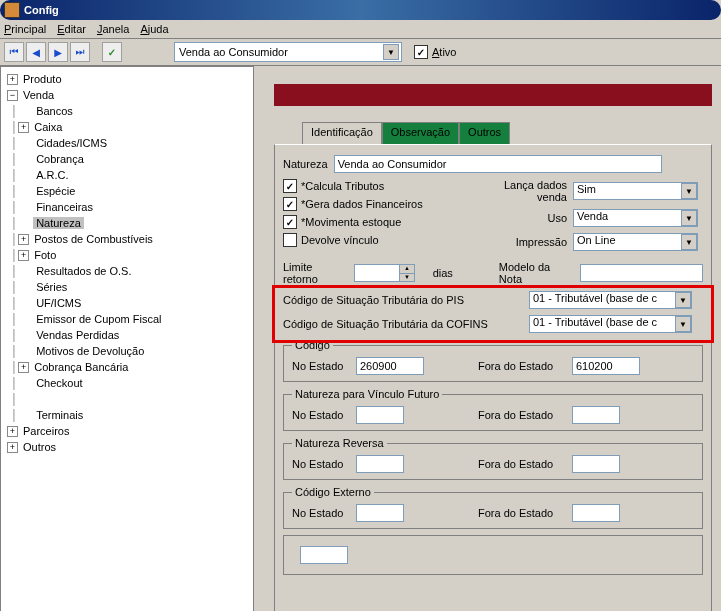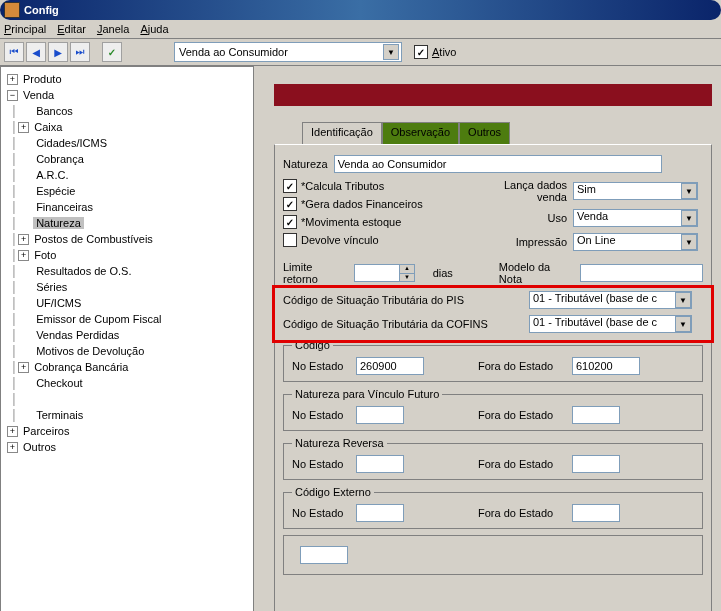--- a/index.html
+++ b/index.html
@@ -124,21 +124,21 @@
   background: #8a0f1e;
 }
 .tabgroup {
   position: absolute; left: 20px; top: 56px; width: 438px; height: 520px;
 }
 .tabs {
   display: flex; height: 22px; padding-left: 28px;
 }
 .tab {
   border: 1px solid #808080; border-bottom: none;
-  background: #4d7c0f; padding: 3px 8px; font-size: 11px;
+  background: #15803d; padding: 3px 8px; font-size: 11px;
   margin-right: 0; position: relative;
 }
 .tab.active { background: #d4d0c8; z-index: 2; }
 .tabbody {
   border: 1px solid #808080; border-top: 1px solid #fff;
   background: #d4d0c8; padding: 10px 8px; height: 490px;
   position: relative;
 }
 .row { display: flex; align-items: center; margin-bottom: 6px; }
 .row .lbl { margin-right: 6px; }

